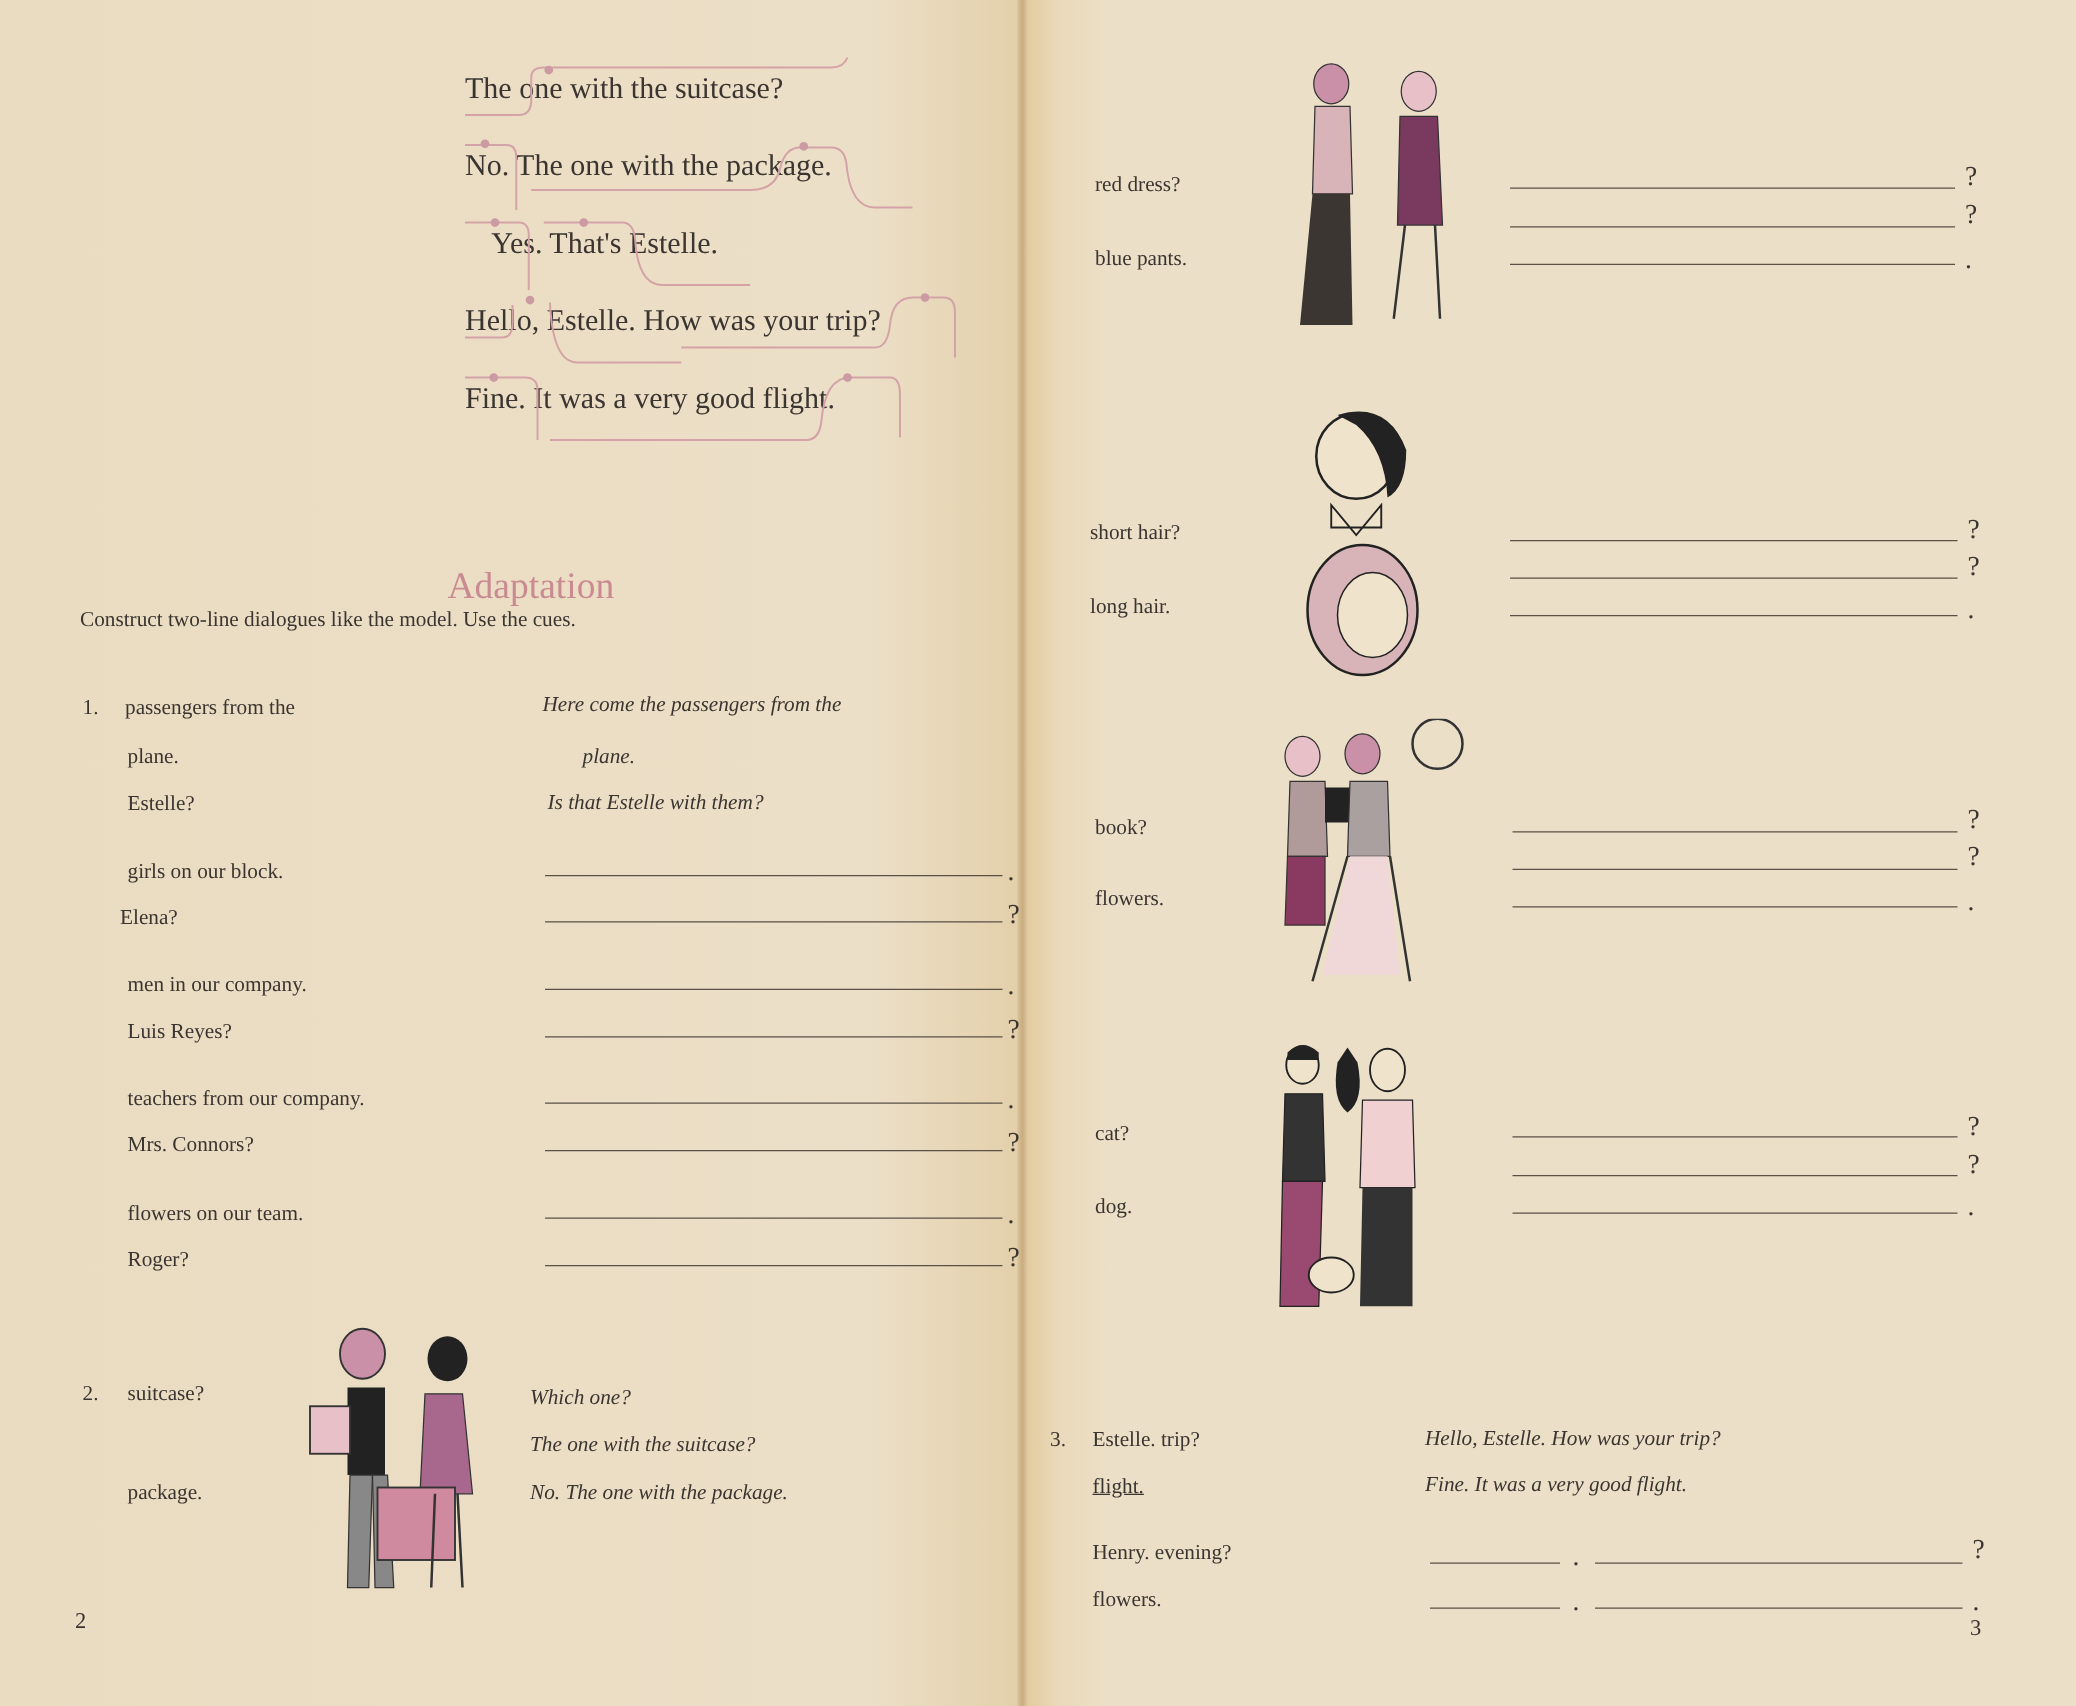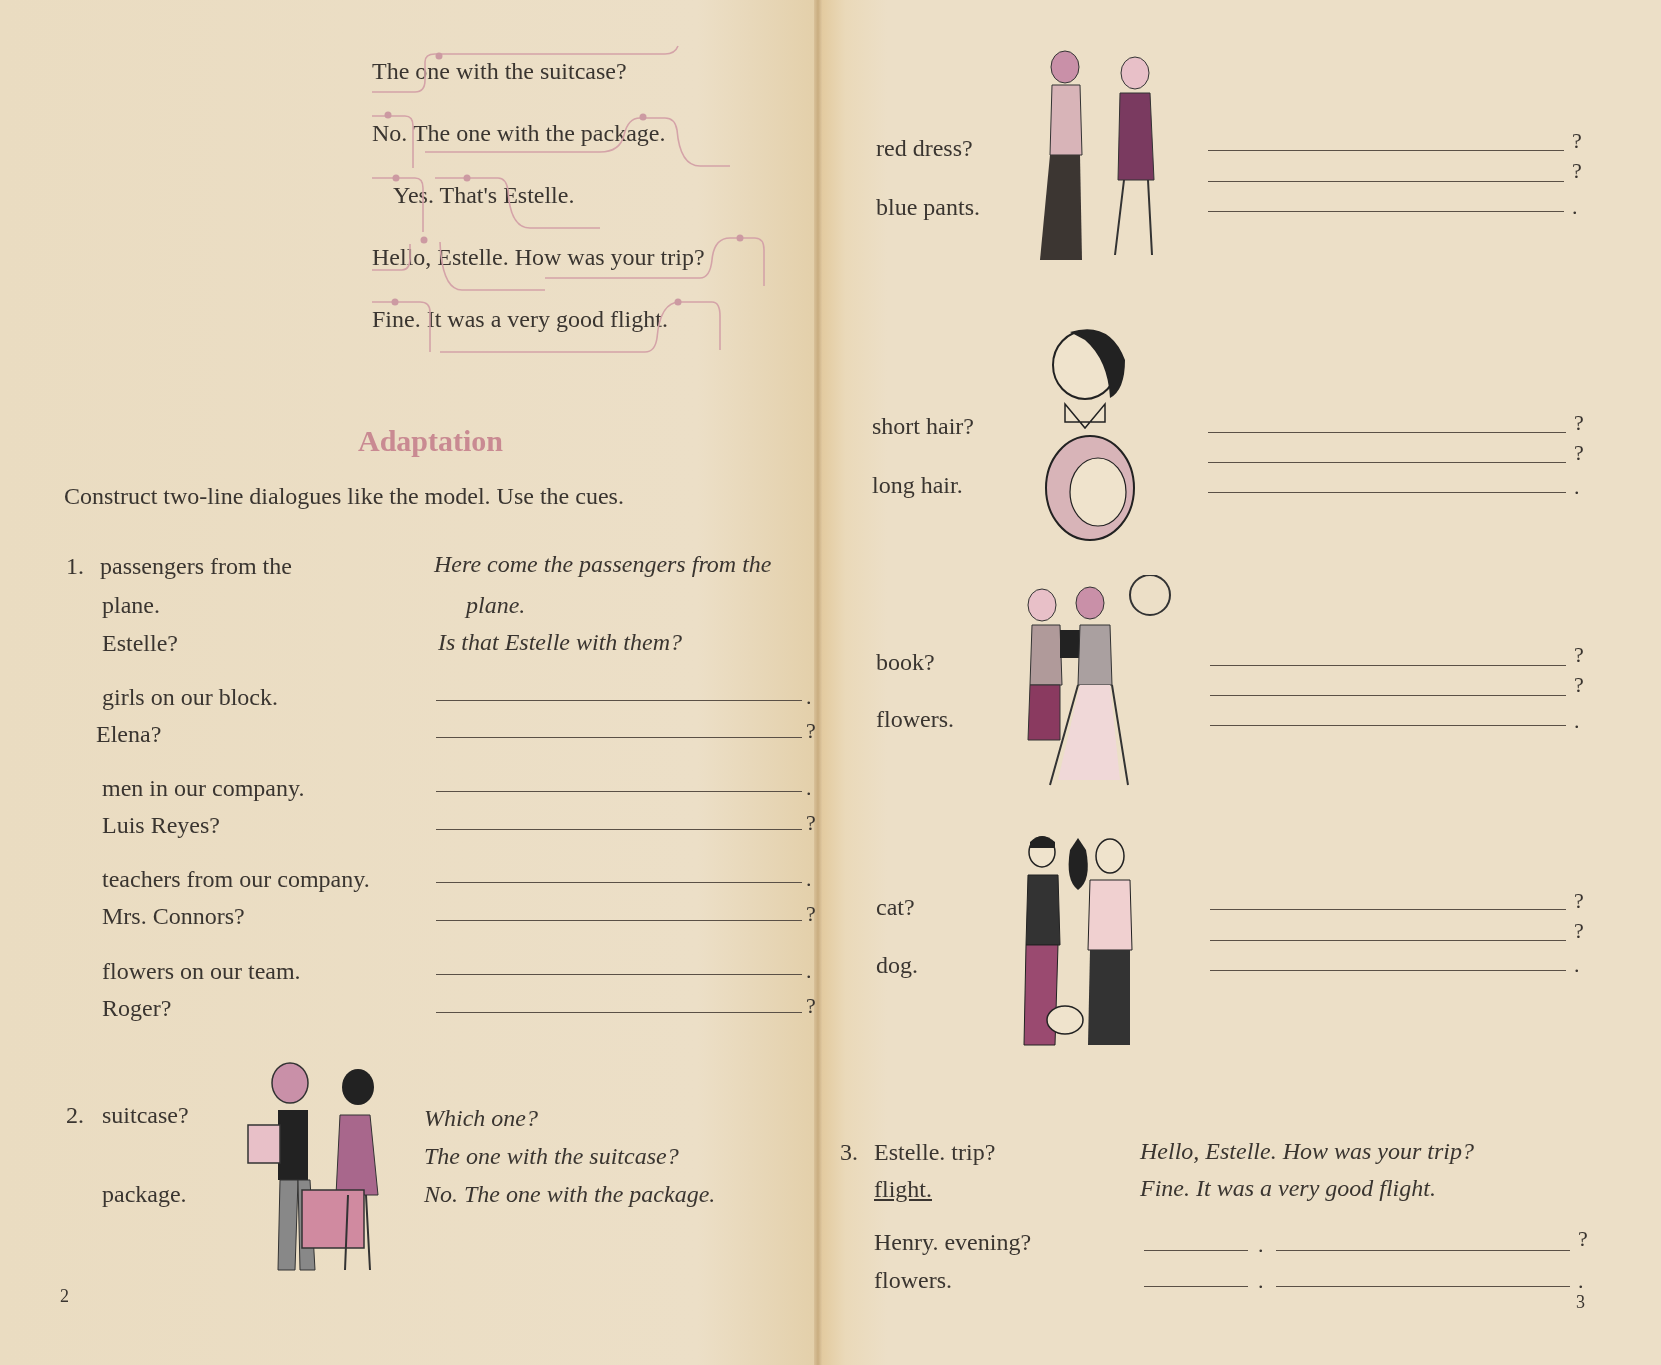--- a/index.html
+++ b/index.html
@@ -2,25 +2,25 @@
 <html><head>
 <meta charset="utf-8">
 <style>
   html,body{margin:0;padding:0;}
   body{width:1661px;height:1365px;background:#e9dcc2;font-family:"Liberation Serif","DejaVu Serif",serif;color:#3a3530;position:relative;overflow:hidden;}
   .page{position:absolute;top:0;height:1365px;background:#ecdfc6;}
   .page.left{left:0;width:820px;background:linear-gradient(90deg,#eadcc1 0%,#ecdfc7 85%,#e3cfa9 100%);}
   .page.right{left:820px;width:841px;background:linear-gradient(90deg,#e2c99d 0%,#ead9b9 3%,#ecdfc7 8%,#ecdfc7 100%);}
   .gutter{position:absolute;left:814px;top:0;width:8px;height:1365px;background:linear-gradient(90deg,#d9c199,#c9ad80,#e0c8a0);}
   .abs{position:absolute;white-space:nowrap;}
-  .t{font-size:24px;line-height:28px;text-align:center;}
+  .t{font-size:17px;line-height:28px;text-align:center;}
   .it{font-style:italic;}
   .blank{position:absolute;border-bottom:1.5px solid #5a5046;height:0;}
   .punct{position:absolute;font-size:22px;}
-  .heading{color:#c98a92;font-weight:bold;font-size:30px;}
+  .heading{color:#c98a92;font-weight:normal;font-size:30px;margin-top:28px;}
   .dlg{font-size:24px;}
   .pageno{font-size:18px;}
   svg{position:absolute;}
 </style>
 </head>
 <body>
 
 <div class="page left"></div>
 <div class="page right"></div>
 <div class="gutter"></div>

